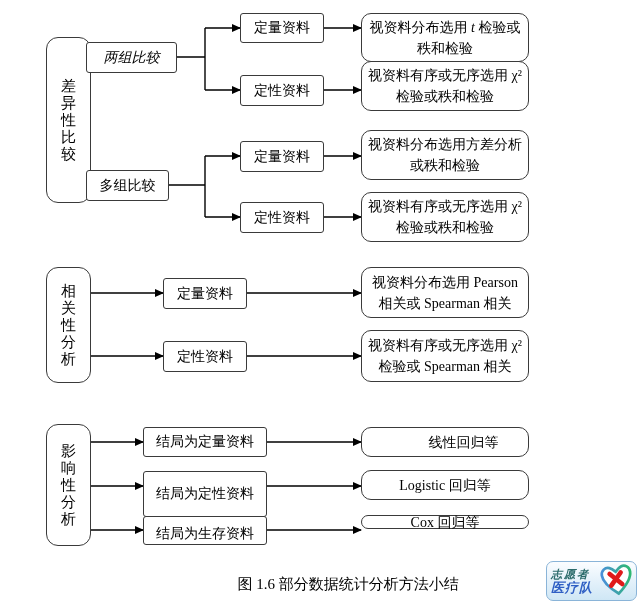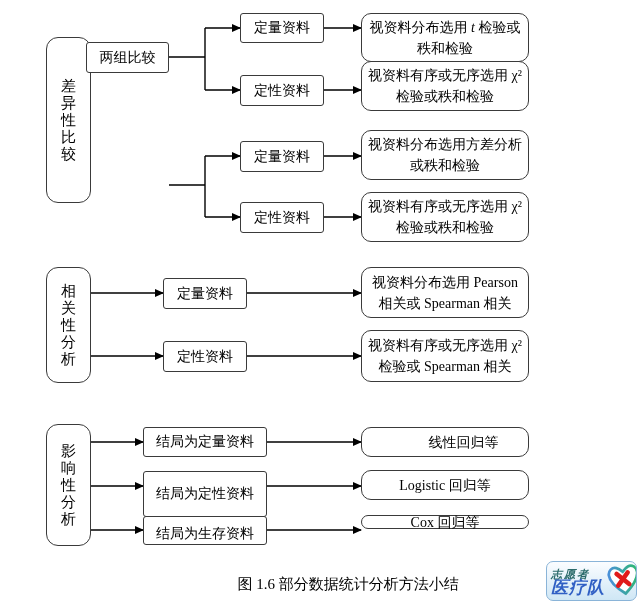--- a/index.html
+++ b/index.html
@@ -25,21 +25,21 @@
   
   #logo{
     position:absolute;left:546px;top:561px;width:91px;height:40px;z-index:2;
     box-sizing:border-box;border:1px solid #8ab4d8;border-radius:7px;
     background:linear-gradient(180deg,#fbfdff 0%,#e2f0fa 55%,#cfe7f5 100%);
     display:flex;align-items:center;overflow:hidden;
   }
   #logo .ltxt{flex:1 1 auto;display:flex;flex-direction:column;justify-content:center;
     padding-left:4px;line-height:14px;white-space:nowrap;}
   #logo .l1{font-size:11px;font-style:italic;font-weight:bold;color:#2b6b6b;letter-spacing:2px;}
-  #logo .l2{font-size:17px;font-style:italic;font-weight:bold;color:#2f5fc4;letter-spacing:1px;}
+  #logo .l2{font-size:13px;font-style:italic;font-weight:bold;color:#2f5fc4;letter-spacing:1px;}
   #logo .heart{flex:0 0 auto;width:38px;height:38px;}
 </style>
 </head>
 <body>
 
 <div id="stage">
 
   <svg id="wires" xmlns="http://www.w3.org/2000/svg" width="640" height="605">
     <defs>
       <marker id="arr" markerWidth="9" markerHeight="8" refX="8" refY="4" orient="auto" markerUnits="userSpaceOnUse">
@@ -80,22 +80,25 @@
   <div class="node tall" style="left:2px;top:37px;width:45px;height:166px;">
     <div class="vtext">差异性比较</div>
   </div>
   <div class="node tall" style="left:2px;top:267px;width:45px;height:116px;">
     <div class="vtext">相关性分析</div>
   </div>
   <div class="node tall" style="left:2px;top:424px;width:45px;height:122px;">
     <div class="vtext">影响性分析</div>
   </div>
 
-  <div class="node small" style="left:86px;top:42px;width:83px;height:31px;">
+  <div class="node small" style="left:86px;top:42px;width:91px;height:31px;font-style:italic;">
     <span>两组比较</span>
+  </div>
+  <div class="node small" style="left:86px;top:170px;width:83px;height:31px;">
+    <span>多组比较</span>
   </div>
 
   <div class="node small" style="left:240px;top:13px;width:84px;height:30px;">
     <span>定量资料</span>
   </div>
   <div class="node small" style="left:240px;top:75px;width:84px;height:31px;">
     <span>定性资料</span>
   </div>
   <div class="node small" style="left:240px;top:141px;width:84px;height:31px;">
     <span>定量资料</span>

